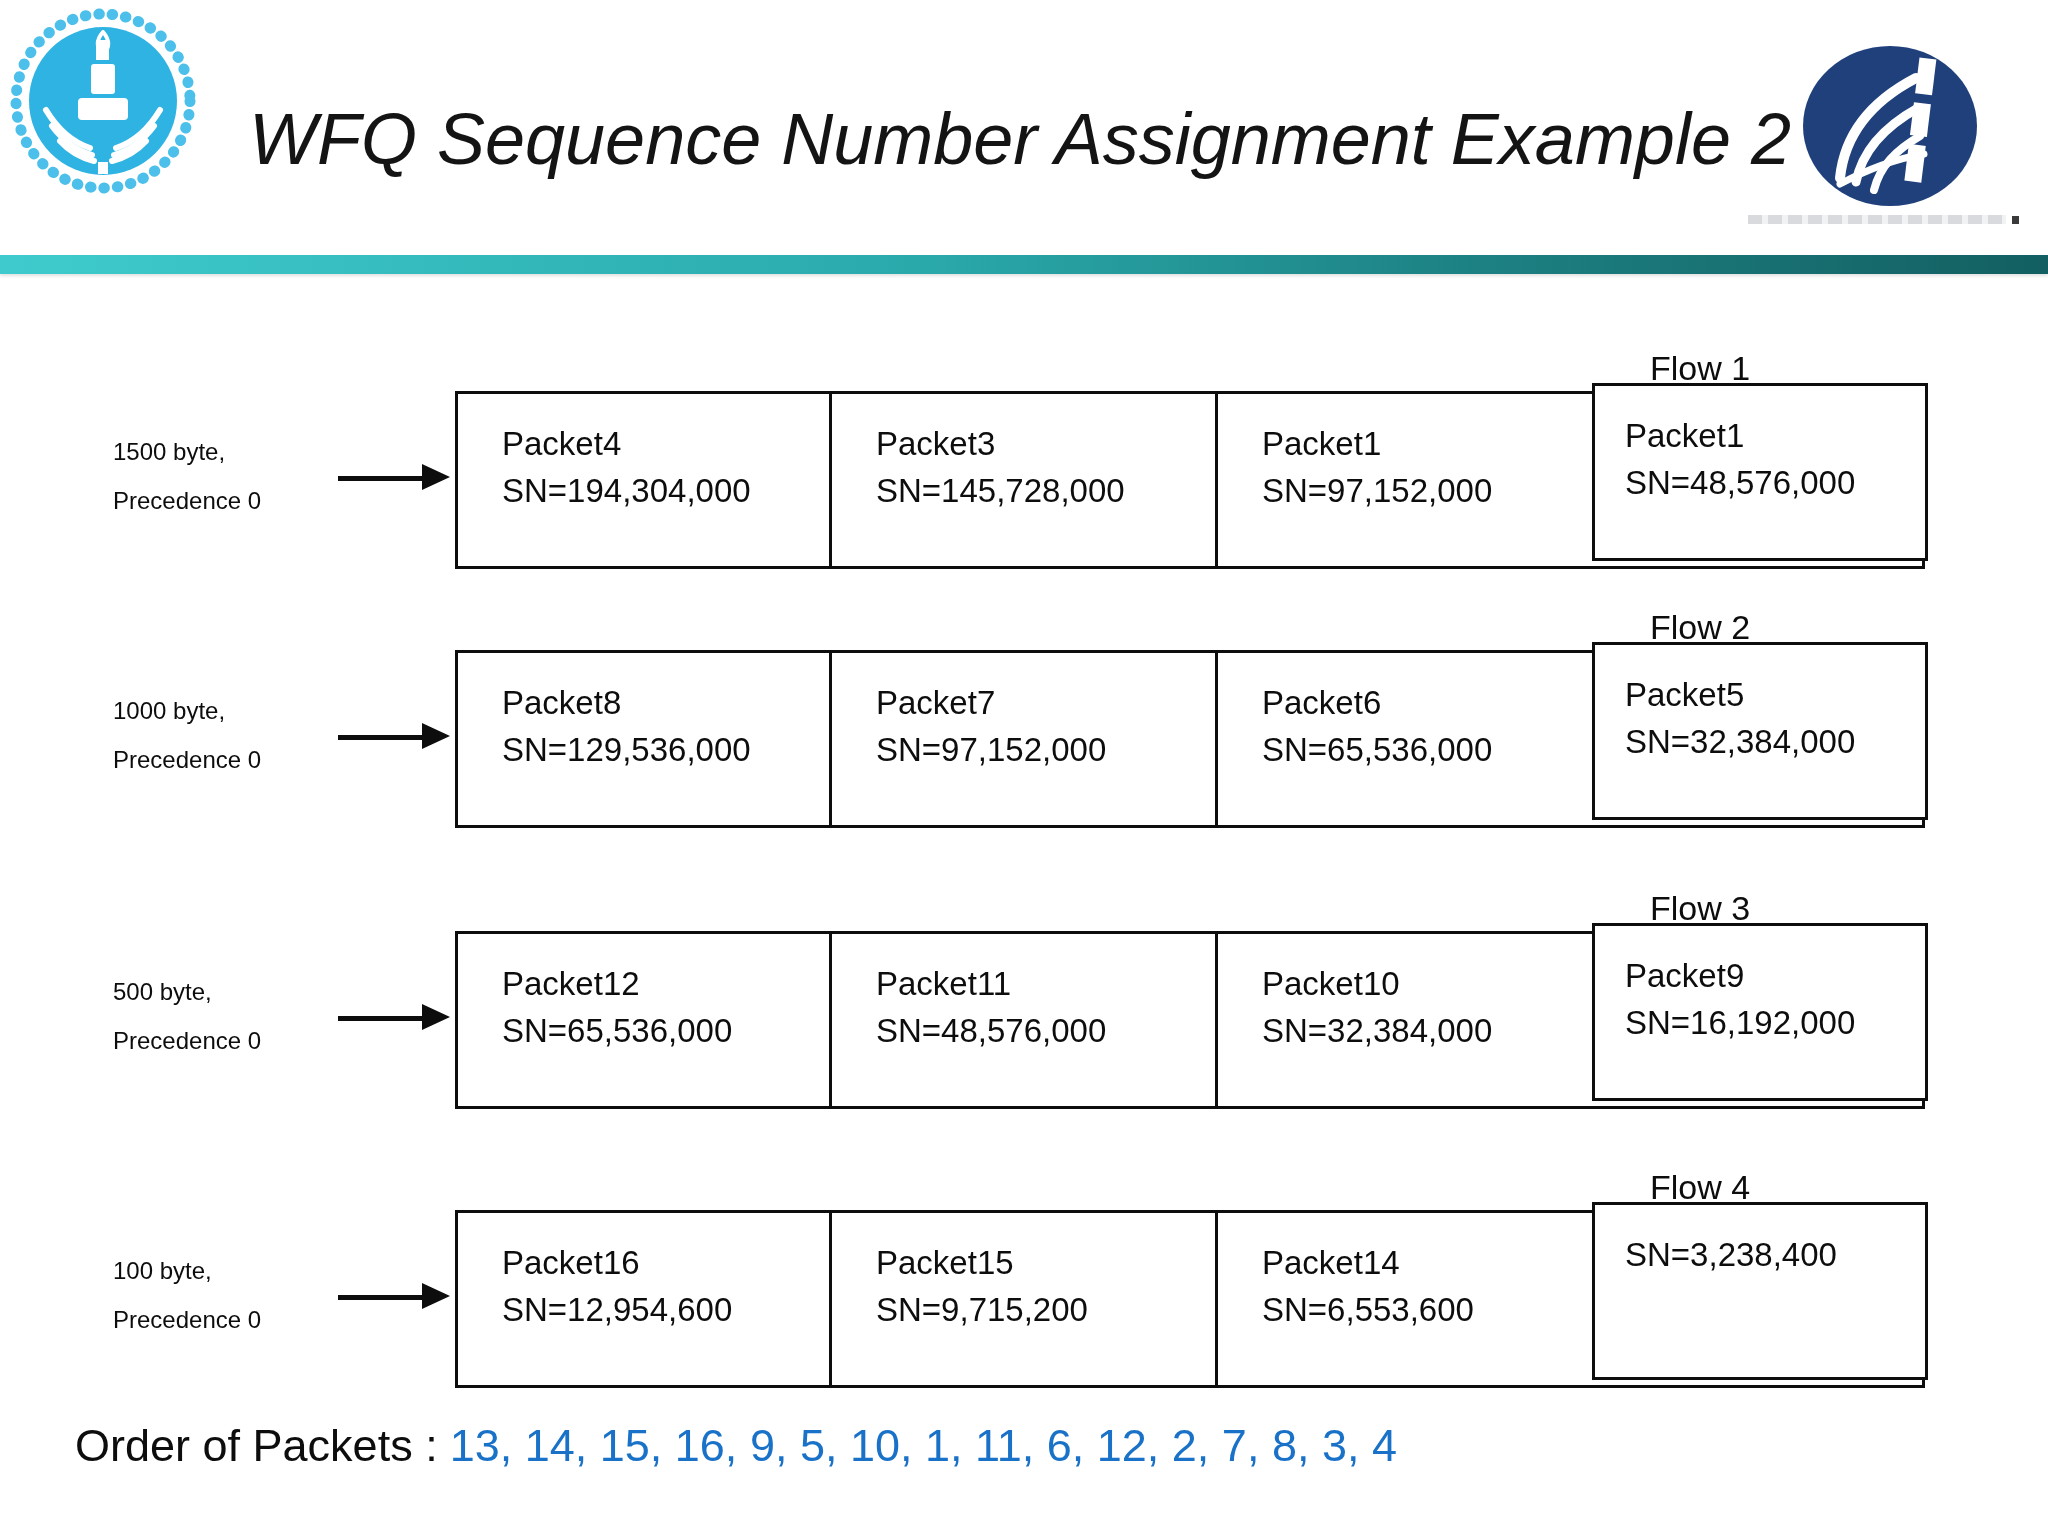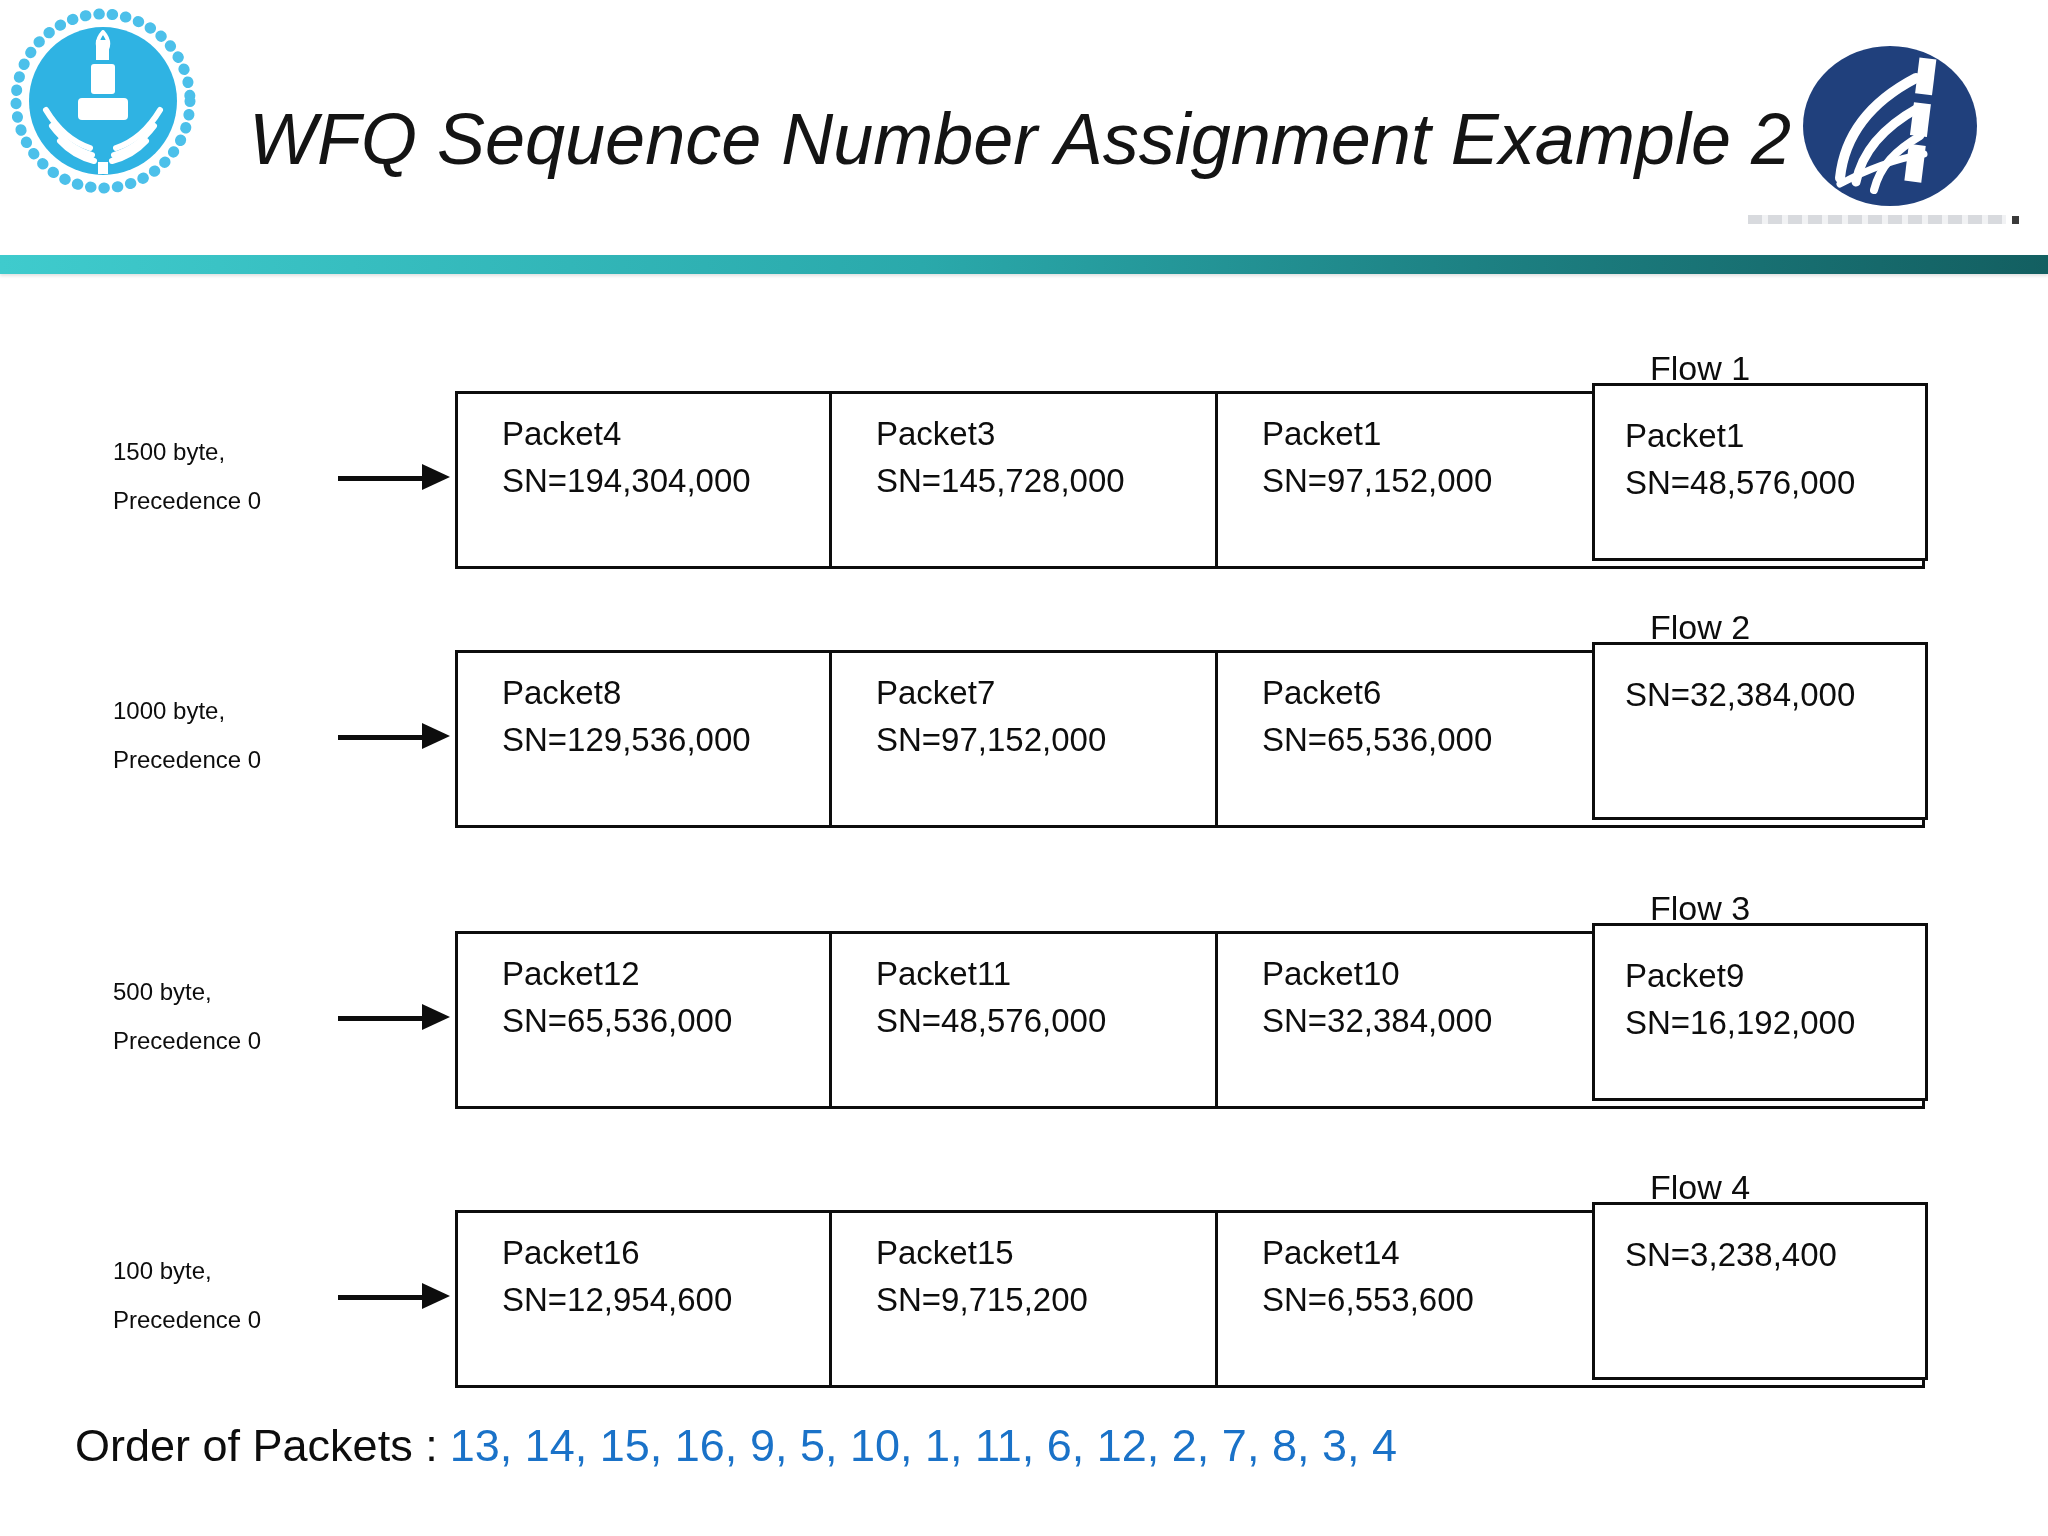--- a/index.html
+++ b/index.html
@@ -38,21 +38,21 @@
     border-left:28px solid #0d0d0d;border-top:13px solid transparent;border-bottom:13px solid transparent;
   }
   .flow-tag{
     position:absolute;left:1650px;top:-42px;width:255px;text-align:left;
     font-size:34px;color:#0d0d0d;
   }
   .qbox{
     position:absolute;left:455px;top:0;width:1470px;height:178px;
     border:3px solid #0d0d0d;box-sizing:border-box;background:#fff;display:flex;
   }
-  .cell{box-sizing:border-box;padding:16px 0 0 44px;font-size:33px;line-height:47px;color:#0d0d0d;}
+  .cell{box-sizing:border-box;padding:26px 0 0 44px;font-size:33px;line-height:47px;color:#0d0d0d;}
   .c1{width:374px;border-right:3px solid #0d0d0d;}
   .c2{width:386px;border-right:3px solid #0d0d0d;}
   .c3{flex:1;}
   .cell4{
     position:absolute;left:1592px;top:-8px;width:336px;height:178px;box-sizing:border-box;
     border:3px solid #0d0d0d;background:#fff;padding:26px 0 0 30px;
     font-size:33px;line-height:47px;color:#0d0d0d;
   }
   .pname,.psn{white-space:nowrap;}
   
@@ -153,20 +153,21 @@
       <div class="cell c2">
         <div class="pname">Packet7</div>
         <div class="psn">SN=97,152,000</div>
       </div>
       <div class="cell c3">
         <div class="pname">Packet6</div>
         <div class="psn">SN=65,536,000</div>
       </div>
     </div>
     <div class="cell4">
+      <div class="pname">Packet5</div>
       <div class="psn">SN=32,384,000</div>
     </div>
   </section>
 
   <section class="flow f3">
     <div class="src">
       <div>500 byte,</div>
       <div>Precedence 0</div>
     </div>
     <div class="arrow">

